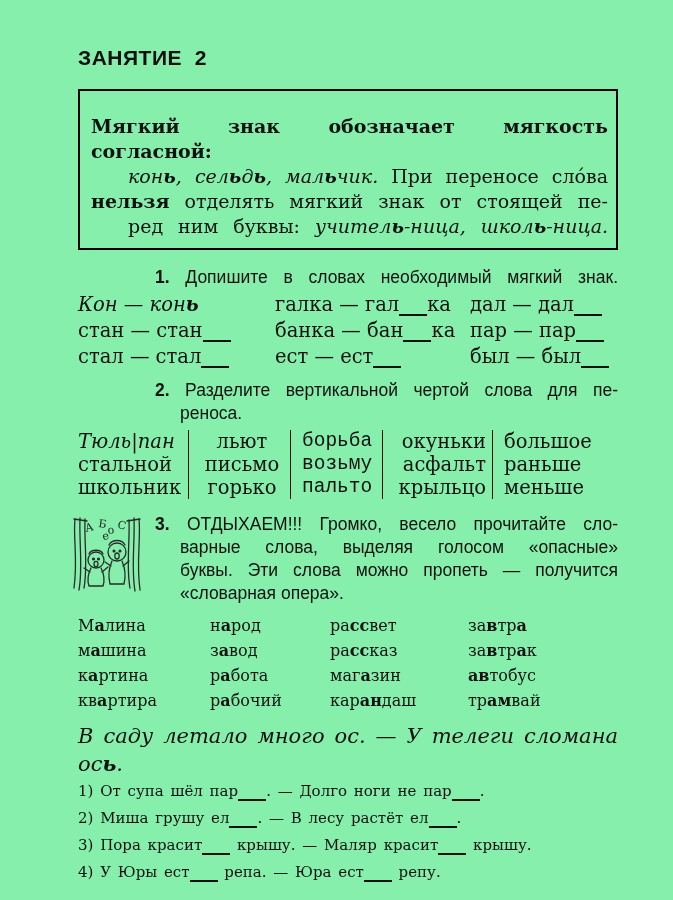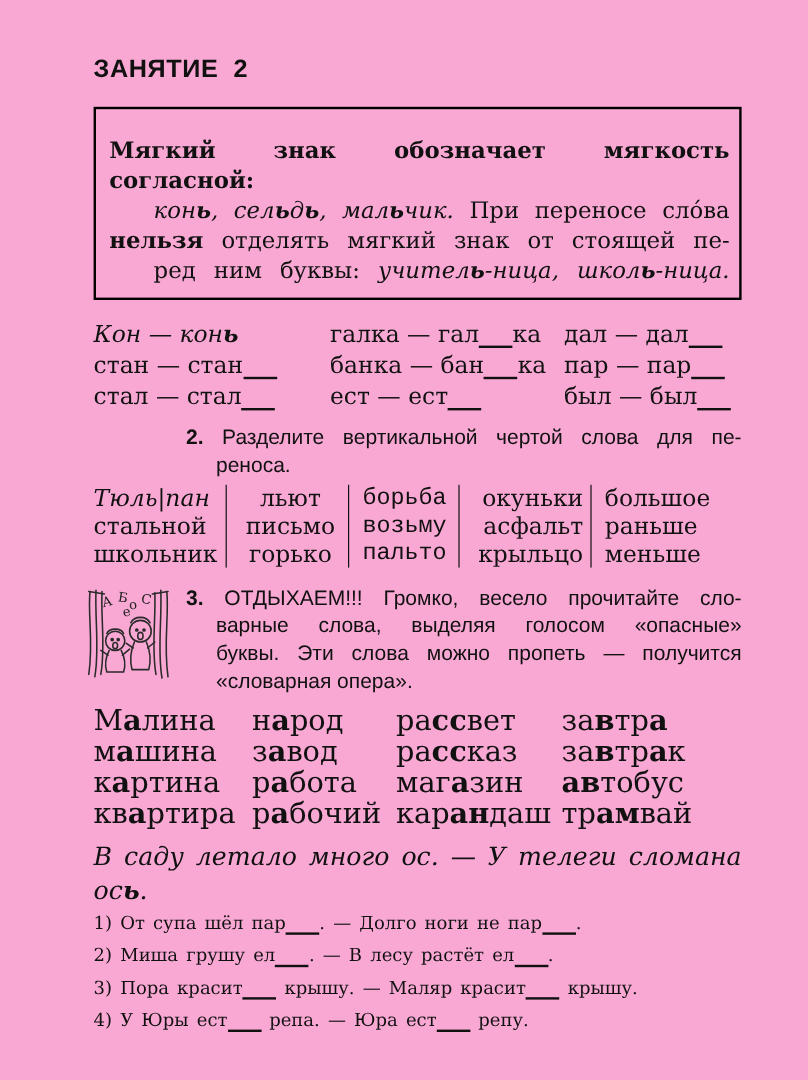--- a/index.html
+++ b/index.html
@@ -1,20 +1,20 @@
 <!DOCTYPE html>
 <html lang="ru"><head>
 <meta charset="utf-8">
 <style>
   html,body{margin:0;padding:0;background:#ffffff;}
   .page{
     position:relative;
     width:673px;height:900px;
     box-sizing:border-box;
-    background:#f9a8d4;
+    background:#86efac;
     color:#111111;
     padding:46px 55px 0 78px;
     overflow:hidden;
     font-family:"DejaVu Serif", serif;
   }
   .title{
     font-family:"Liberation Sans", sans-serif;
     font-size:21px;font-weight:bold;
     letter-spacing:.5px;
     white-space:pre;
@@ -60,21 +60,21 @@
   .wcol.c1{width:102px;text-align:center;}
   .wcol.c2{width:92px;font-family:Liberation Mono, monospace;}
   .wcol.c3{width:110px;text-align:right;}
   .wcol.c4{flex:1;}
   .ex3{position:relative;margin-top:2px;}
   .illus{position:absolute;left:-7px;top:3px;width:72px;height:88px;}
   .illus svg{width:100%;height:100%;}
   .ilet{font-family:"DejaVu Serif", serif;font-size:11px;fill:#222222;stroke:none;}
   .ex3-words{
     display:grid;grid-template-columns:132px 120px 138px 1fr;
-    font-size:24px;line-height:25px;
+    font-size:16px;line-height:25px;
     margin:8px 0 10px 0;
   }
   .ex4-example{
     font-size:21px;line-height:27px;
     text-align:justify;text-align-last:justify;
     margin-top:4px;
   }
   .ex4-items{font-size:15px;line-height:27px;word-spacing:2px;}
 </style>
 </head>
@@ -84,20 +84,23 @@
 
   <h1 class="title">ЗАНЯТИЕ  2</h1>
 
   <div class="rule-box">
     <div class="rule-line"><span class="b">Мягкий знак обозначает мягкость согласной:</span></div>
     <div class="rule-line ind"><span class="i">кон</span><span class="b i">ь</span><span class="i">, </span><span class="i">сел</span><span class="b i">ь</span><span class="i">д</span><span class="b i">ь</span><span class="i">, </span><span class="i">мал</span><span class="b i">ь</span><span class="i">чик.</span><span> При переносе сло́ва</span></div>
     <div class="rule-line"><span class="b">нельзя</span><span> отделять мягкий знак от стоящей пе-</span></div>
     <div class="rule-line ind"><span>ред ним буквы: </span><span class="i">учител</span><span class="b i">ь</span><span class="i">-ница, </span><span class="i">школ</span><span class="b i">ь</span><span class="i">-ница.</span></div>
   </div>
 
+  <div class="instr">
+    <div class="iline stretch"><b class="num">1.</b> <span>Допишите в словах необходимый мягкий знак.</span></div>
+  </div>
   <div class="ex1-grid">
     <div><span class="i">Кон — кон</span><span class="b i">ь</span></div>
     <div><span>галка — гал</span><span class="blank"></span><span>ка</span></div>
     <div><span>дал — дал</span><span class="blank"></span></div>
     <div><span>стан — стан</span><span class="blank"></span></div>
     <div><span>банка — бан</span><span class="blank"></span><span>ка</span></div>
     <div><span>пар — пар</span><span class="blank"></span></div>
     <div><span>стал — стал</span><span class="blank"></span></div>
     <div><span>ест — ест</span><span class="blank"></span></div>
     <div><span>был — был</span><span class="blank"></span></div>

